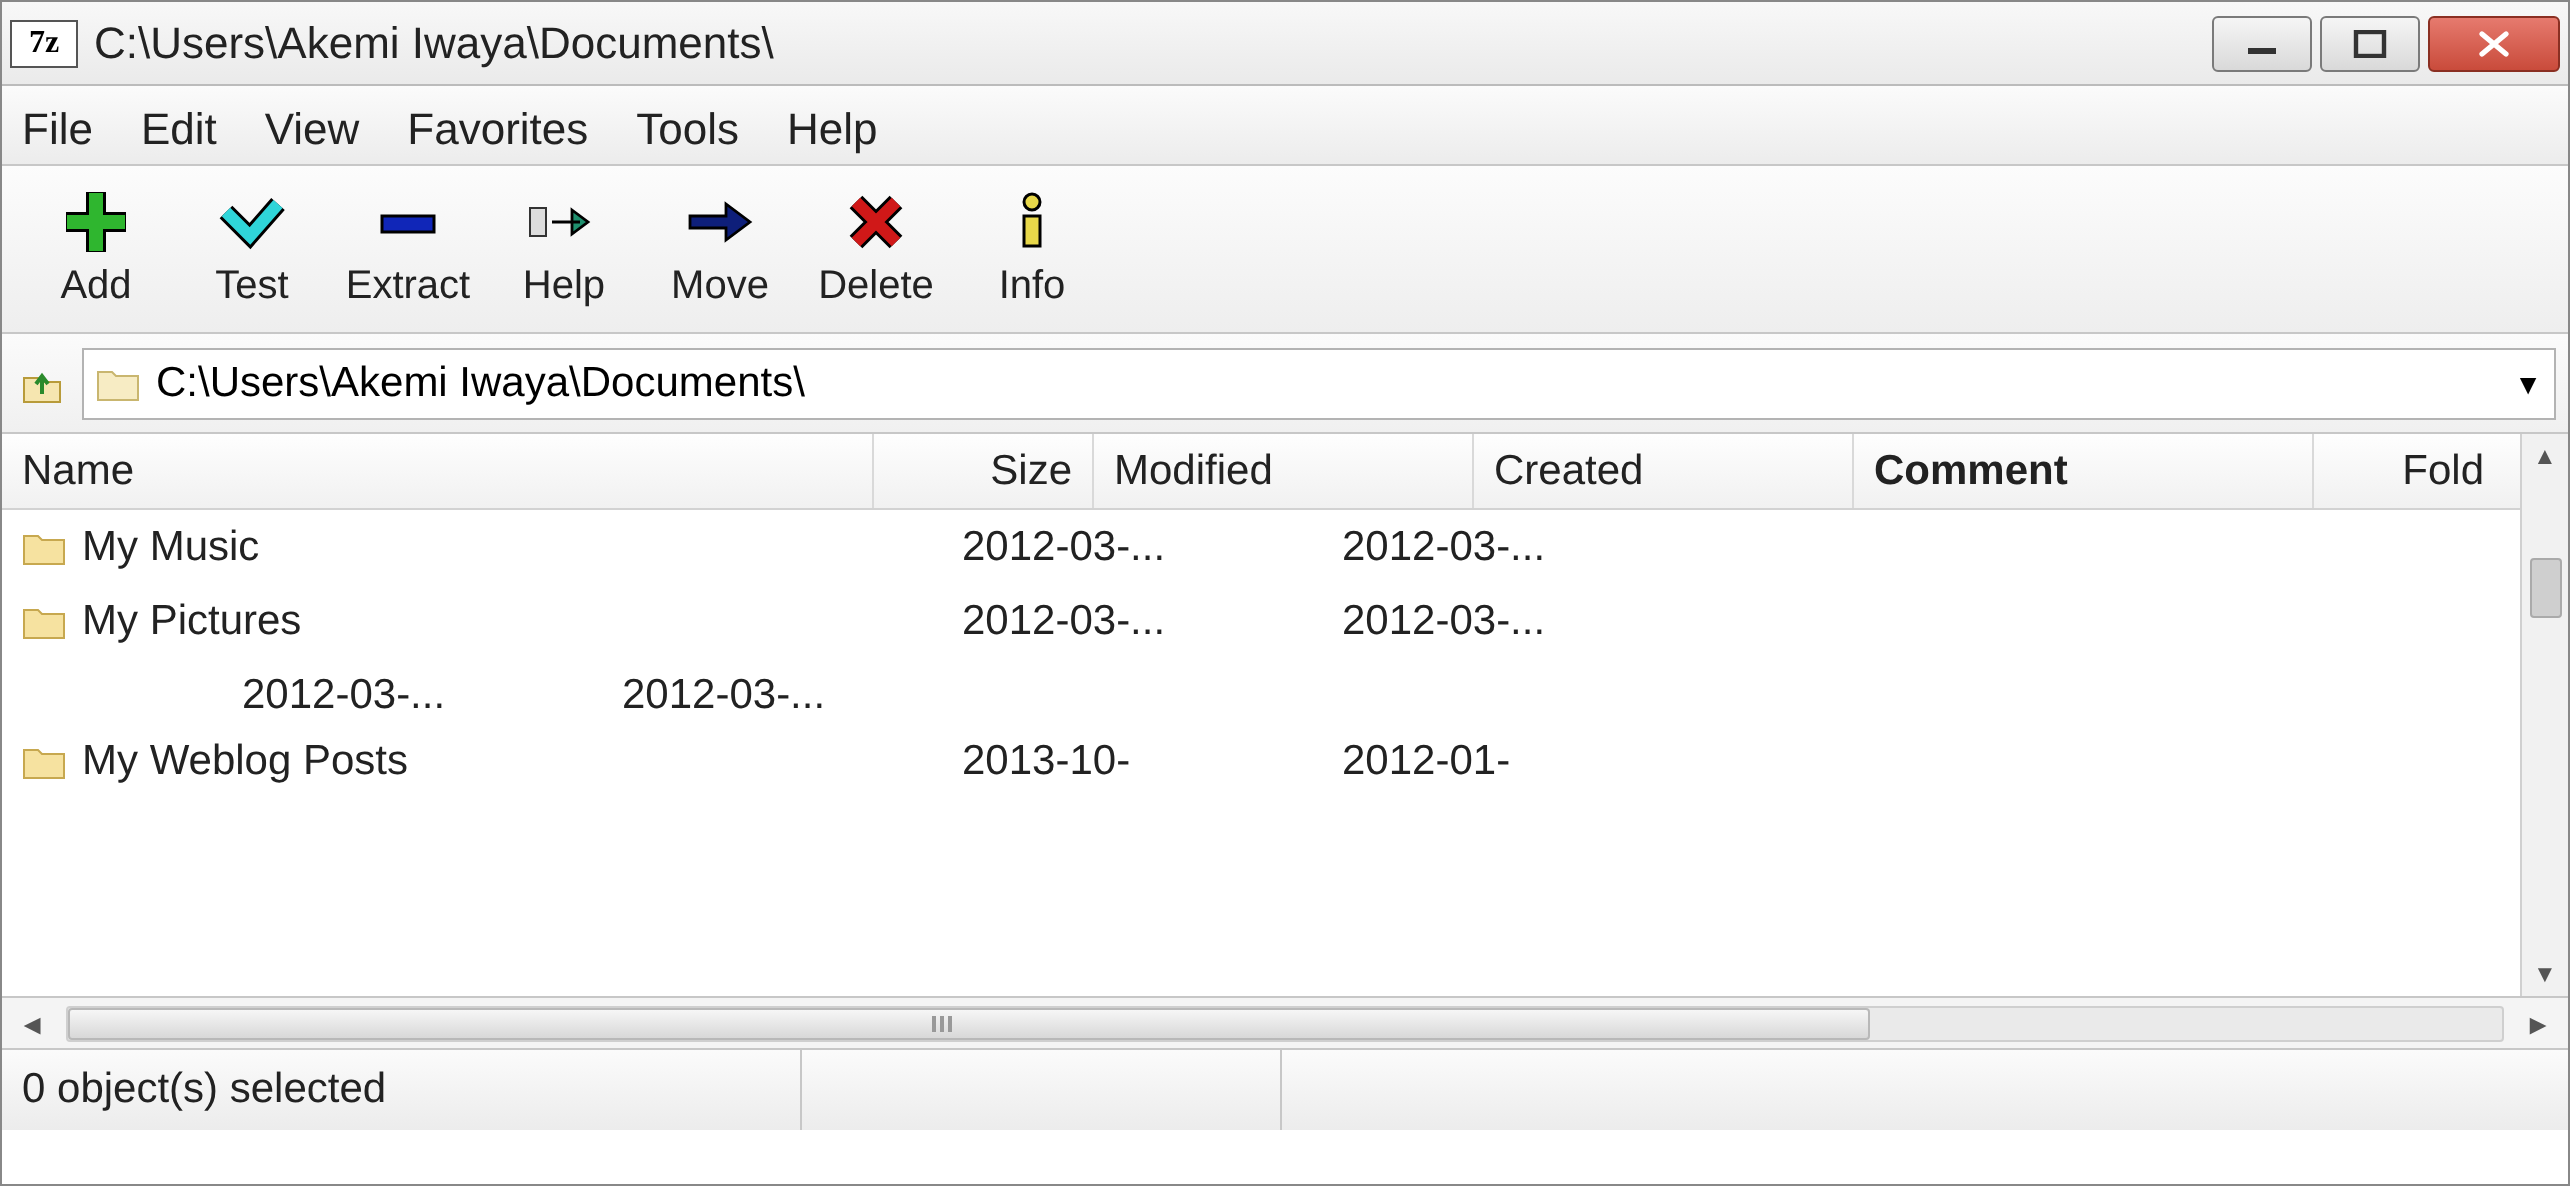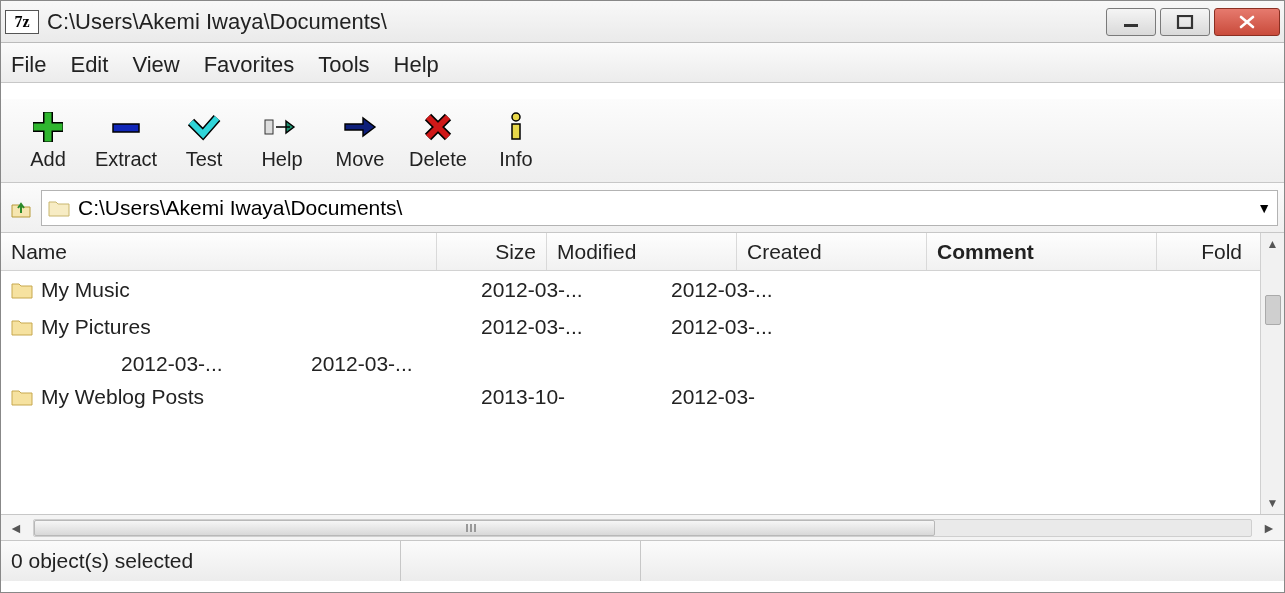--- a/index.html
+++ b/index.html
@@ -71,21 +71,20 @@
 
   
   .toolbar {
     height: 84px;
     background: linear-gradient(to bottom,#fcfcfc,#eeeeee);
     border-bottom: 1px solid #c7c7c7;
     display: flex;
     align-items: center;
     padding: 0 8px;
     gap: 0;
-    margin-top: 16px;
   }
   .tool-btn {
     display: flex;
     flex-direction: column;
     align-items: center;
     justify-content: center;
     min-width: 78px;
     height: 80px;
     font-size: 20px;
     color: #222;
@@ -245,33 +244,33 @@
           <path d="M15 4 V26 M4 15 H26" stroke="#0a640a" stroke-width="8" fill="none" stroke-linecap="square" opacity="0"></path>
           <path d="M15 4 V26 M4 15 H26" stroke="#000" stroke-width="10" stroke-linecap="square" opacity="1" style="stroke:#000"></path>
           <path d="M15 4 V26 M4 15 H26" stroke="#2fb62f" stroke-width="7" stroke-linecap="square"></path>
         </svg>
     </span>
     <span>Add</span>
   </div>
   <div class="tool-btn">
     <span class="icon">
       <svg width="34" height="30">
-          <rect x="4" y="12" width="26" height="8" fill="#1026b8" stroke="#000" stroke-width="1.5"></rect>
-        </svg>
-    </span>
-    <span>Extract</span>
-  </div>
-  <div class="tool-btn">
-    <span class="icon">
-      <svg width="34" height="30">
           <path d="M4 10 L16 22 L30 6" fill="none" stroke="#000" stroke-width="9"></path>
           <path d="M4 10 L16 22 L30 6" fill="none" stroke="#2fd5d9" stroke-width="6"></path>
         </svg>
     </span>
     <span>Test</span>
+  </div>
+  <div class="tool-btn">
+    <span class="icon">
+      <svg width="34" height="30">
+          <rect x="4" y="12" width="26" height="8" fill="#1026b8" stroke="#000" stroke-width="1.5"></rect>
+        </svg>
+    </span>
+    <span>Extract</span>
   </div>
   <div class="tool-btn">
     <span class="icon">
       <svg width="40" height="30">
           <rect x="3" y="8" width="8" height="14" fill="#ddd" stroke="#333"></rect>
           <path d="M14 15 H28 M24 9 L32 15 L24 21 Z" fill="#1f8f6e" stroke="#000" stroke-width="1.4"></path>
         </svg>
     </span>
     <span>Help</span>
   </div>
@@ -365,21 +364,21 @@
       </div>
       <div class="row" style="height:30px;overflow:hidden;">
         <div class="cell cname">
           <svg class="folder-svg" viewBox="0 0 22 20">
               <path d="M1 4 h7 l2 2 h11 v12 h-20 z" fill="#f6e2a0" stroke="#c7a84f"></path>
             </svg>
           <span>My Weblog Posts</span>
         </div>
         <div class="cell csize"></div>
         <div class="cell cmod">2013-10-</div>
-        <div class="cell ccre">2012-03-</div>
+        <div class="cell ccre">2012-01-</div>
         <div class="cell ccom"></div>
         <div class="cell cfold"></div>
       </div>
     </div>
   </div>
   <div class="vscroll">
     <div class="arrow">▲</div>
     <div class="thumb"></div>
     <div style="flex:1"></div>
     <div class="arrow">▼</div>

